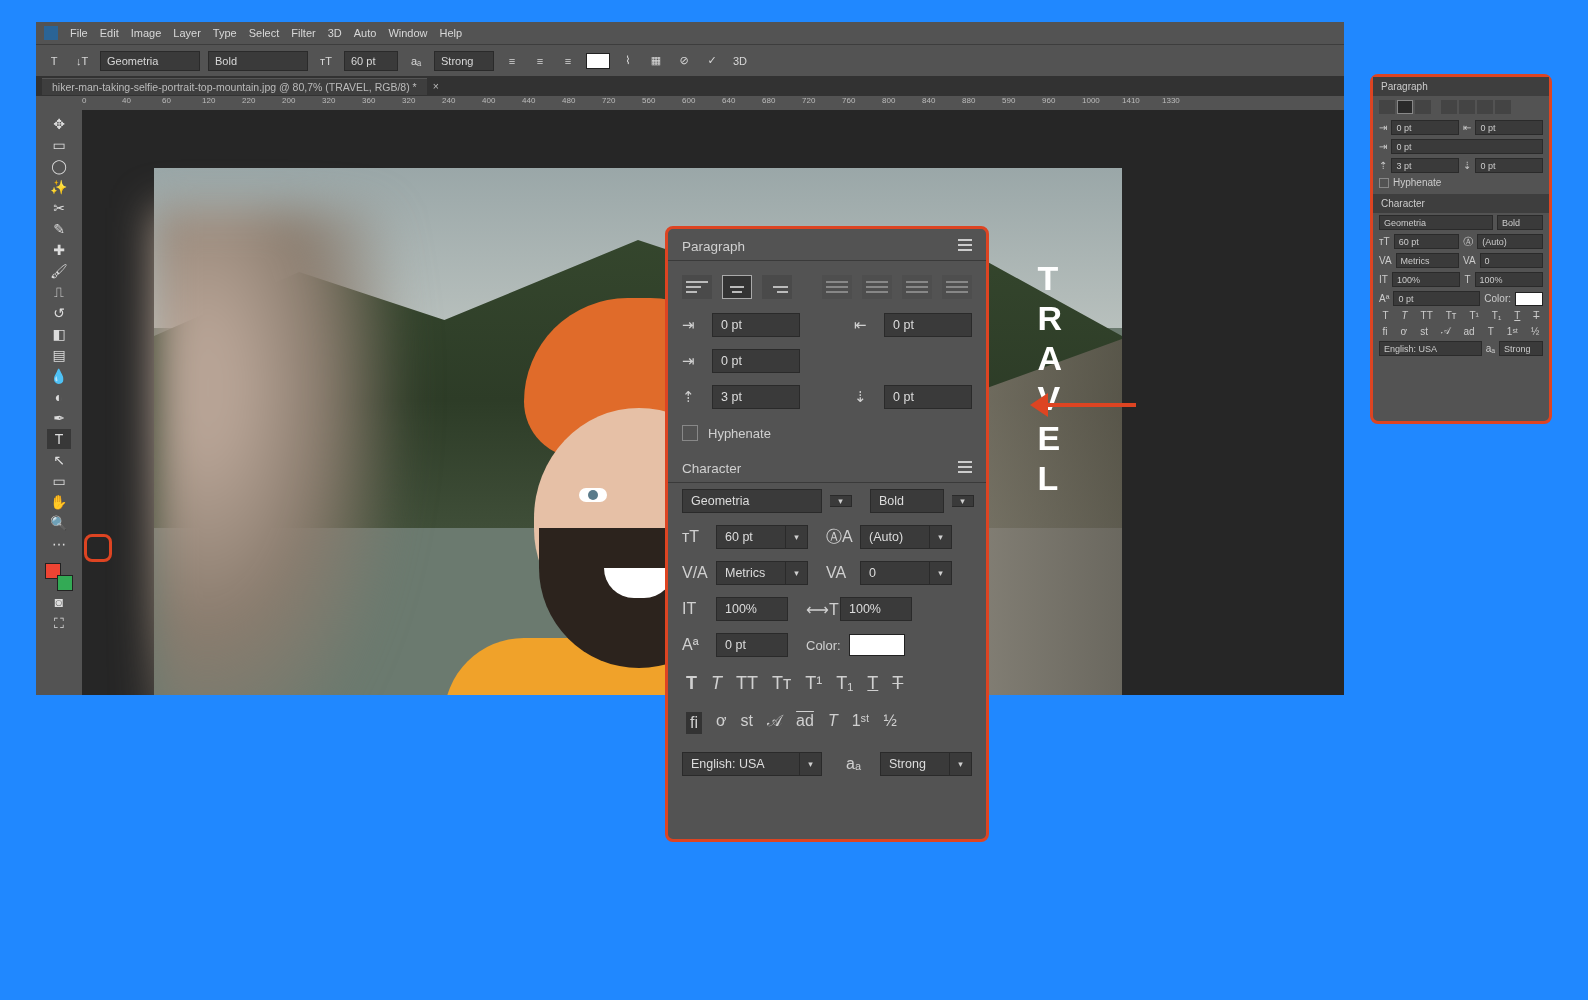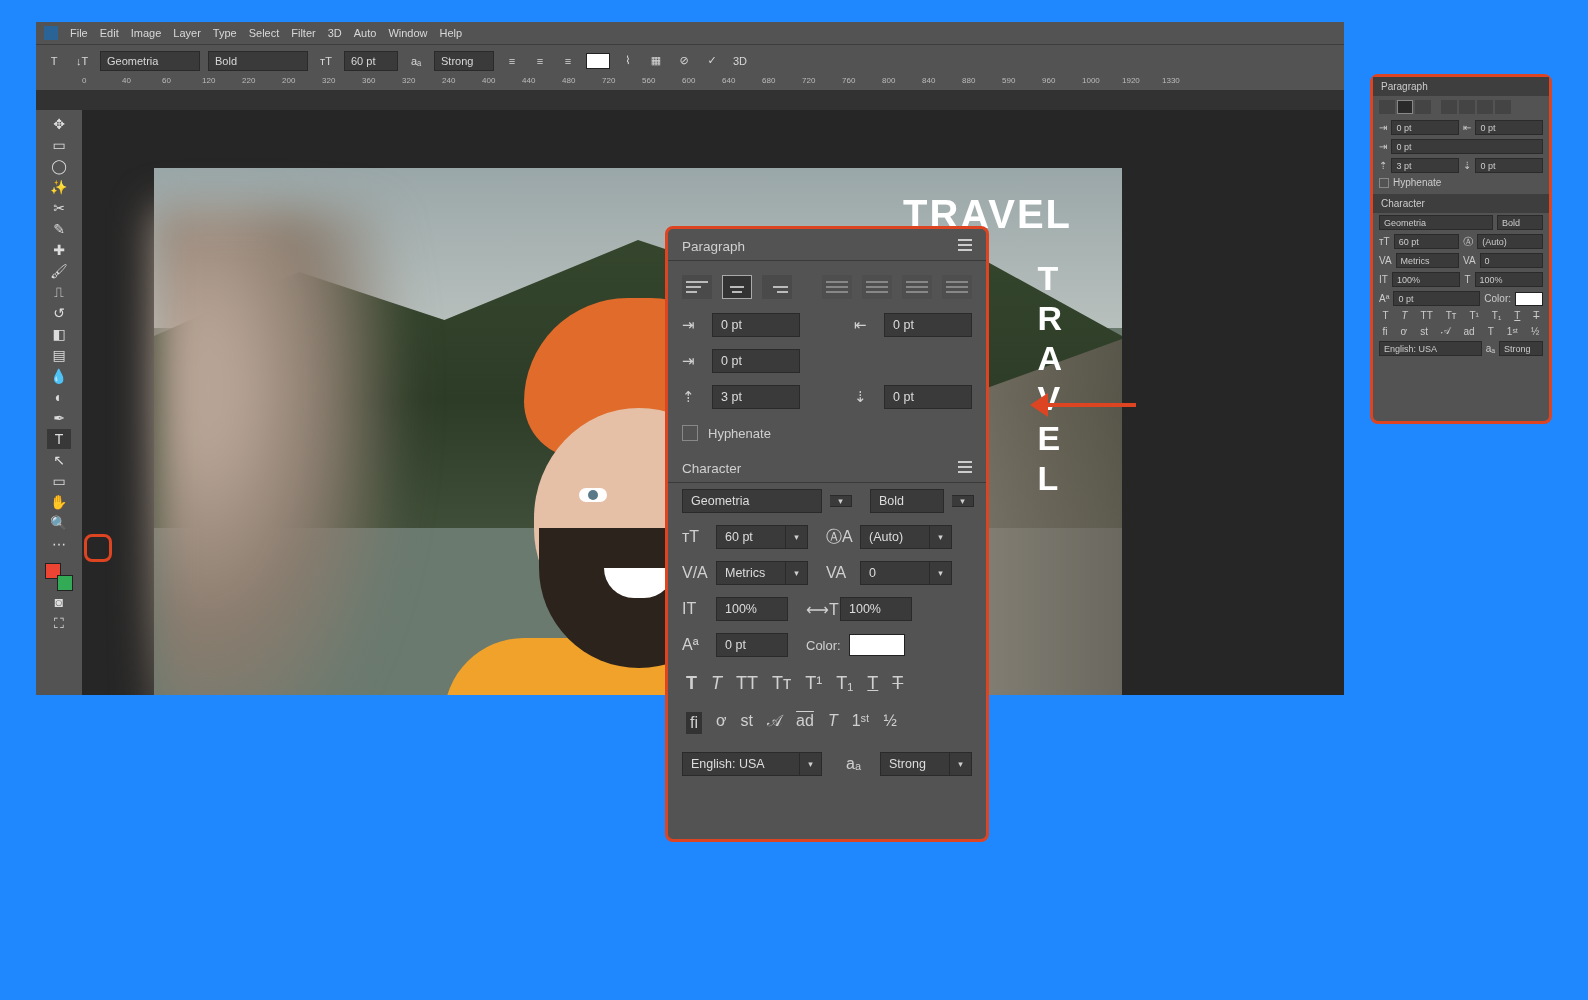--- a/index.html
+++ b/index.html
@@ -113,20 +113,24 @@
     <span class="ico">≡</span>
     <span class="ico">≡</span>
     <span class="ico">≡</span>
     <span class="swatch"></span>
     <span class="ico">⌇</span>
     <span class="ico">▦</span>
     <span class="ico">⊘</span>
     <span class="ico">✓</span>
     <span class="ico">3D</span>
   </div>
+  <div class="tabbar">
+    <span class="tab">hiker-man-taking-selfie-portrait-top-mountain.jpg @ 80,7% (TRAVEL, RGB/8) *</span>
+    <span class="close">×</span>
+  </div>
   <div class="rulerbar">
     <span>0</span>
       <span>40</span>
       <span>60</span>
       <span>120</span>
       <span>220</span>
       <span>200</span>
       <span>320</span>
       <span>360</span>
       <span>320</span>
@@ -140,21 +144,21 @@
       <span>640</span>
       <span>680</span>
       <span>720</span>
       <span>760</span>
       <span>800</span>
       <span>840</span>
       <span>880</span>
       <span>590</span>
       <span>960</span>
       <span>1000</span>
-      <span>1920</span>
+      <span>1410</span>
       <span>1330</span>
   </div>
   <div class="workarea">
     <div class="toolbar">
       <div class="tool">✥</div>
       <div class="tool">▭</div>
       <div class="tool">◯</div>
       <div class="tool">✨</div>
       <div class="tool">✂</div>
       <div class="tool">✎</div>
@@ -188,21 +192,20 @@
         <div class="blur-arm"></div>
         <div class="person">
             <div class="jacket"></div>
             <div class="beanie"></div>
             <div class="face"></div>
             <div class="eyeL"></div>
             <div class="eyeR"></div>
             <div class="beard"></div>
             <div class="mouth"></div>
           </div>
-        <div class="txt-h">TRAVEL</div>
         <div class="txt-v" style="white-space:pre">T
 R
 A
 V
 E
 L</div>
       </div>
     </div>
   </div>
 </div>

